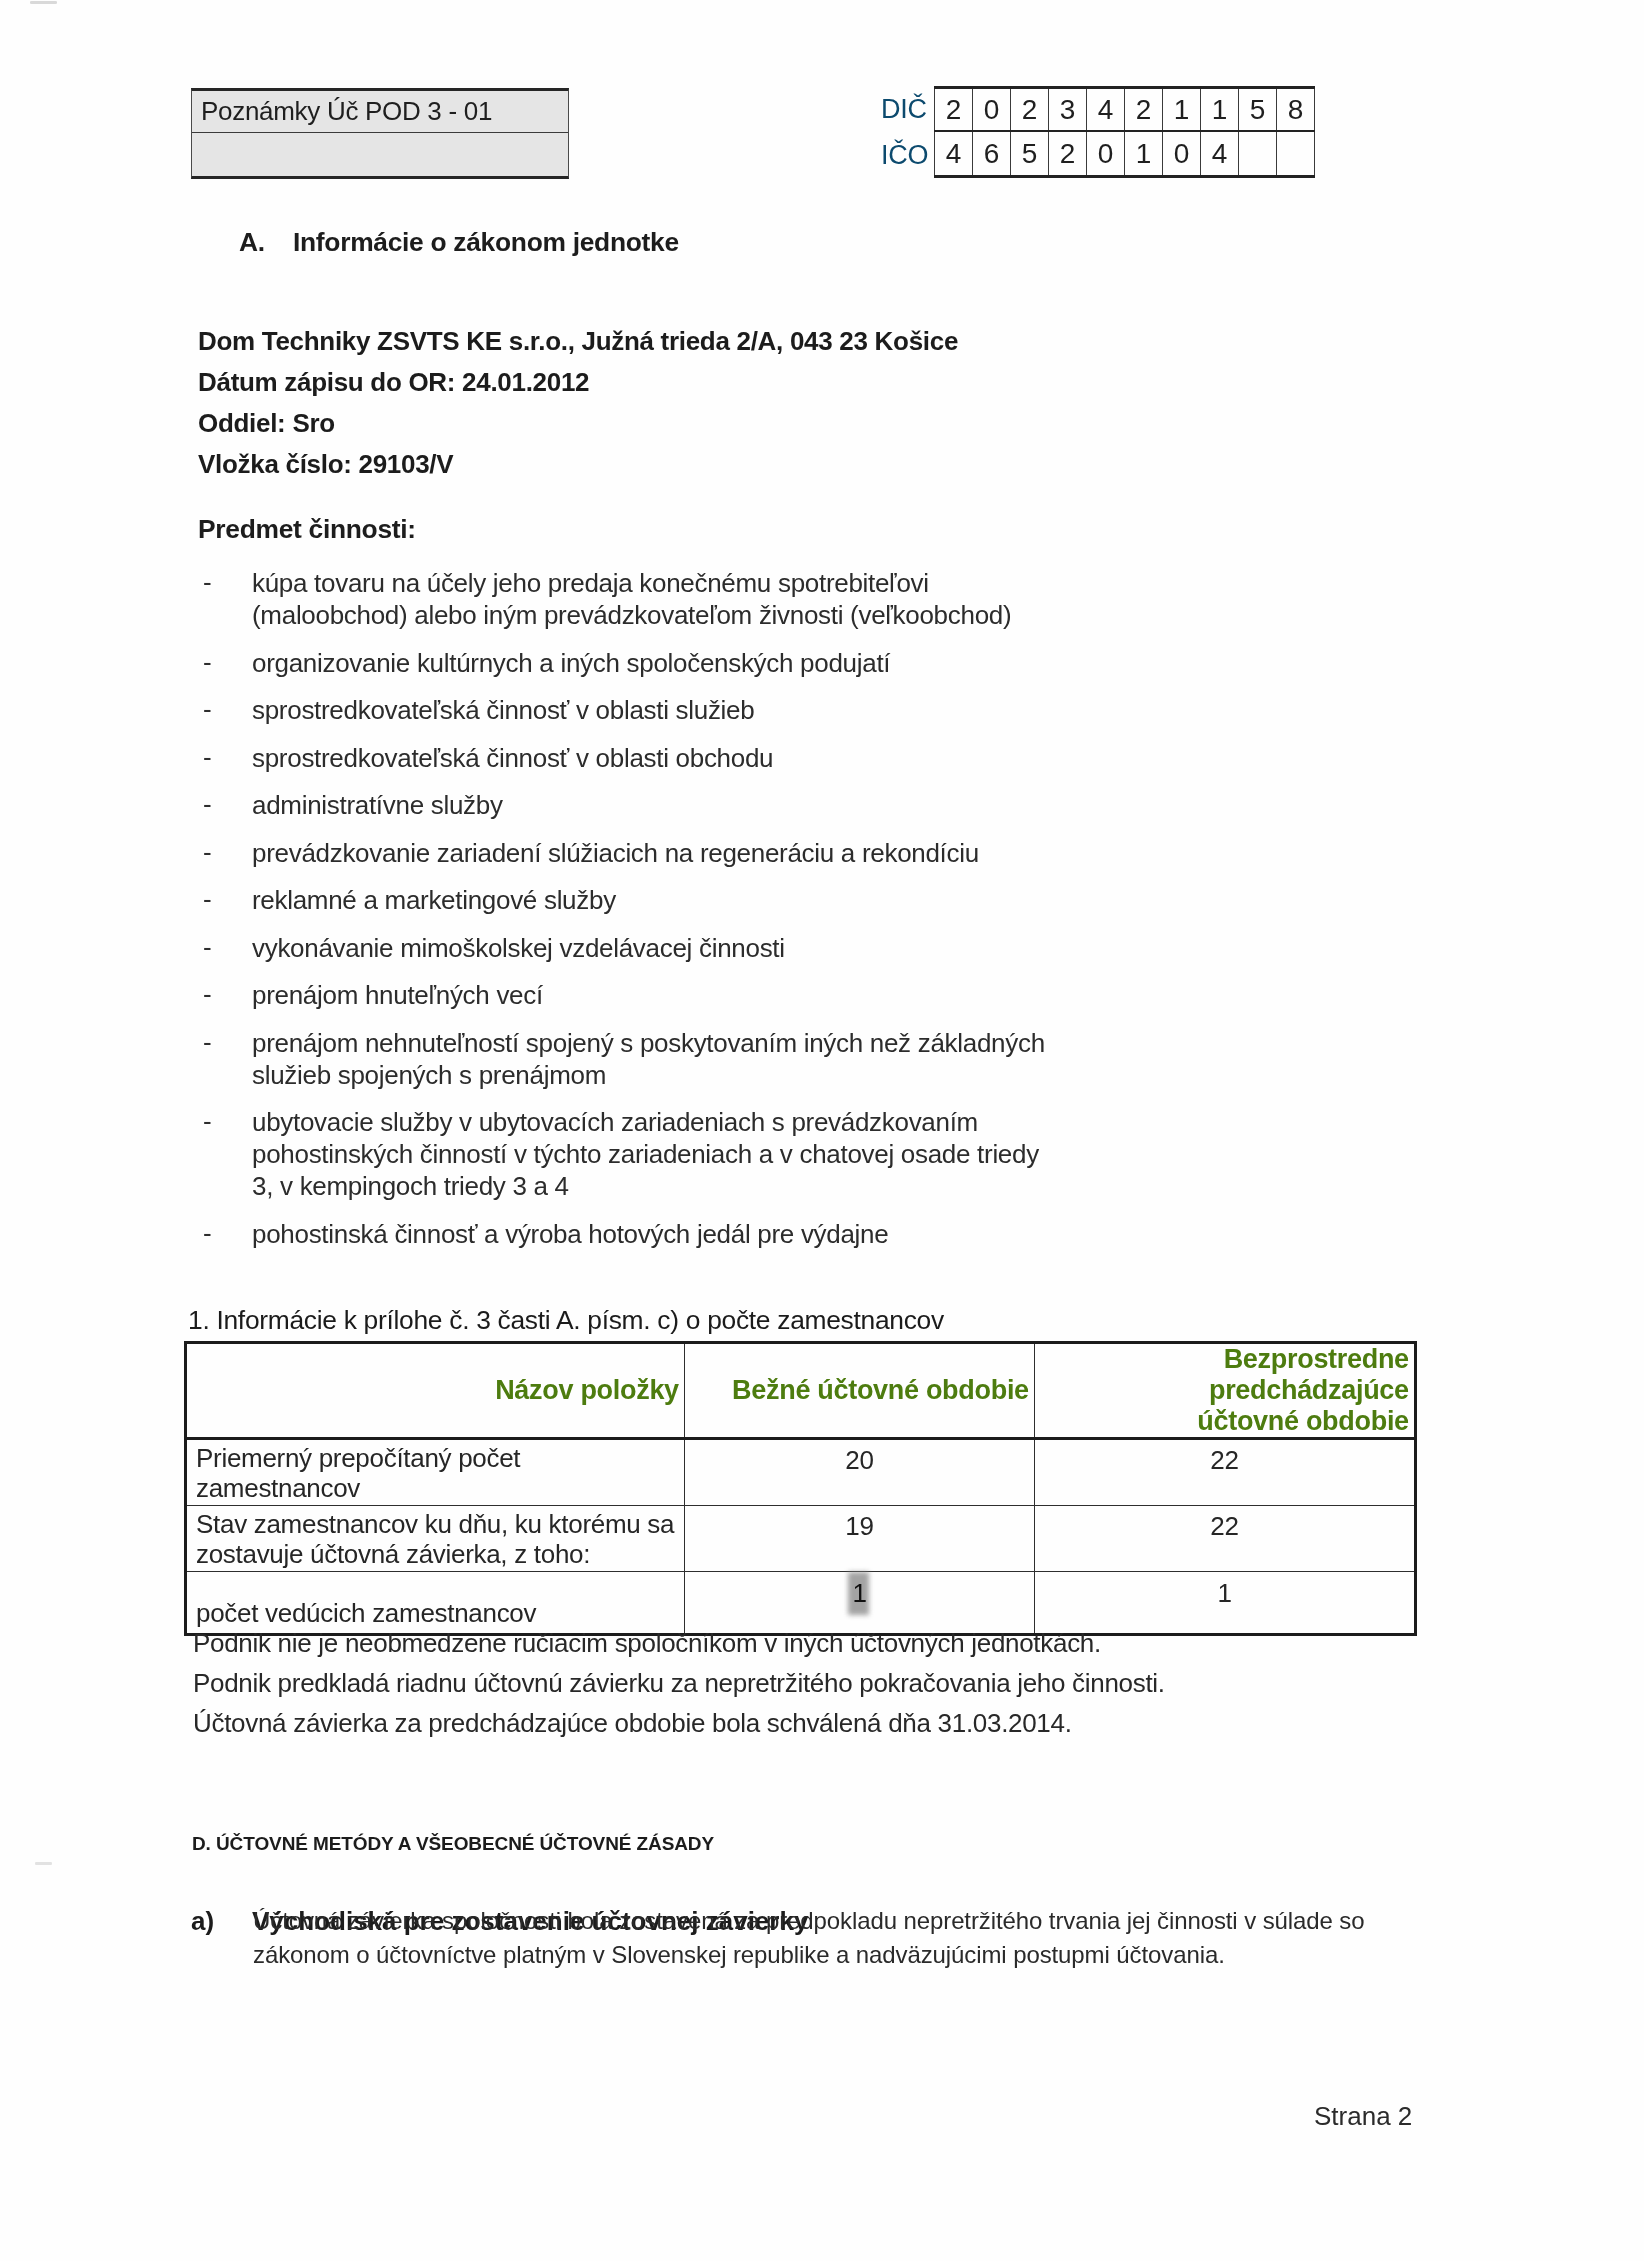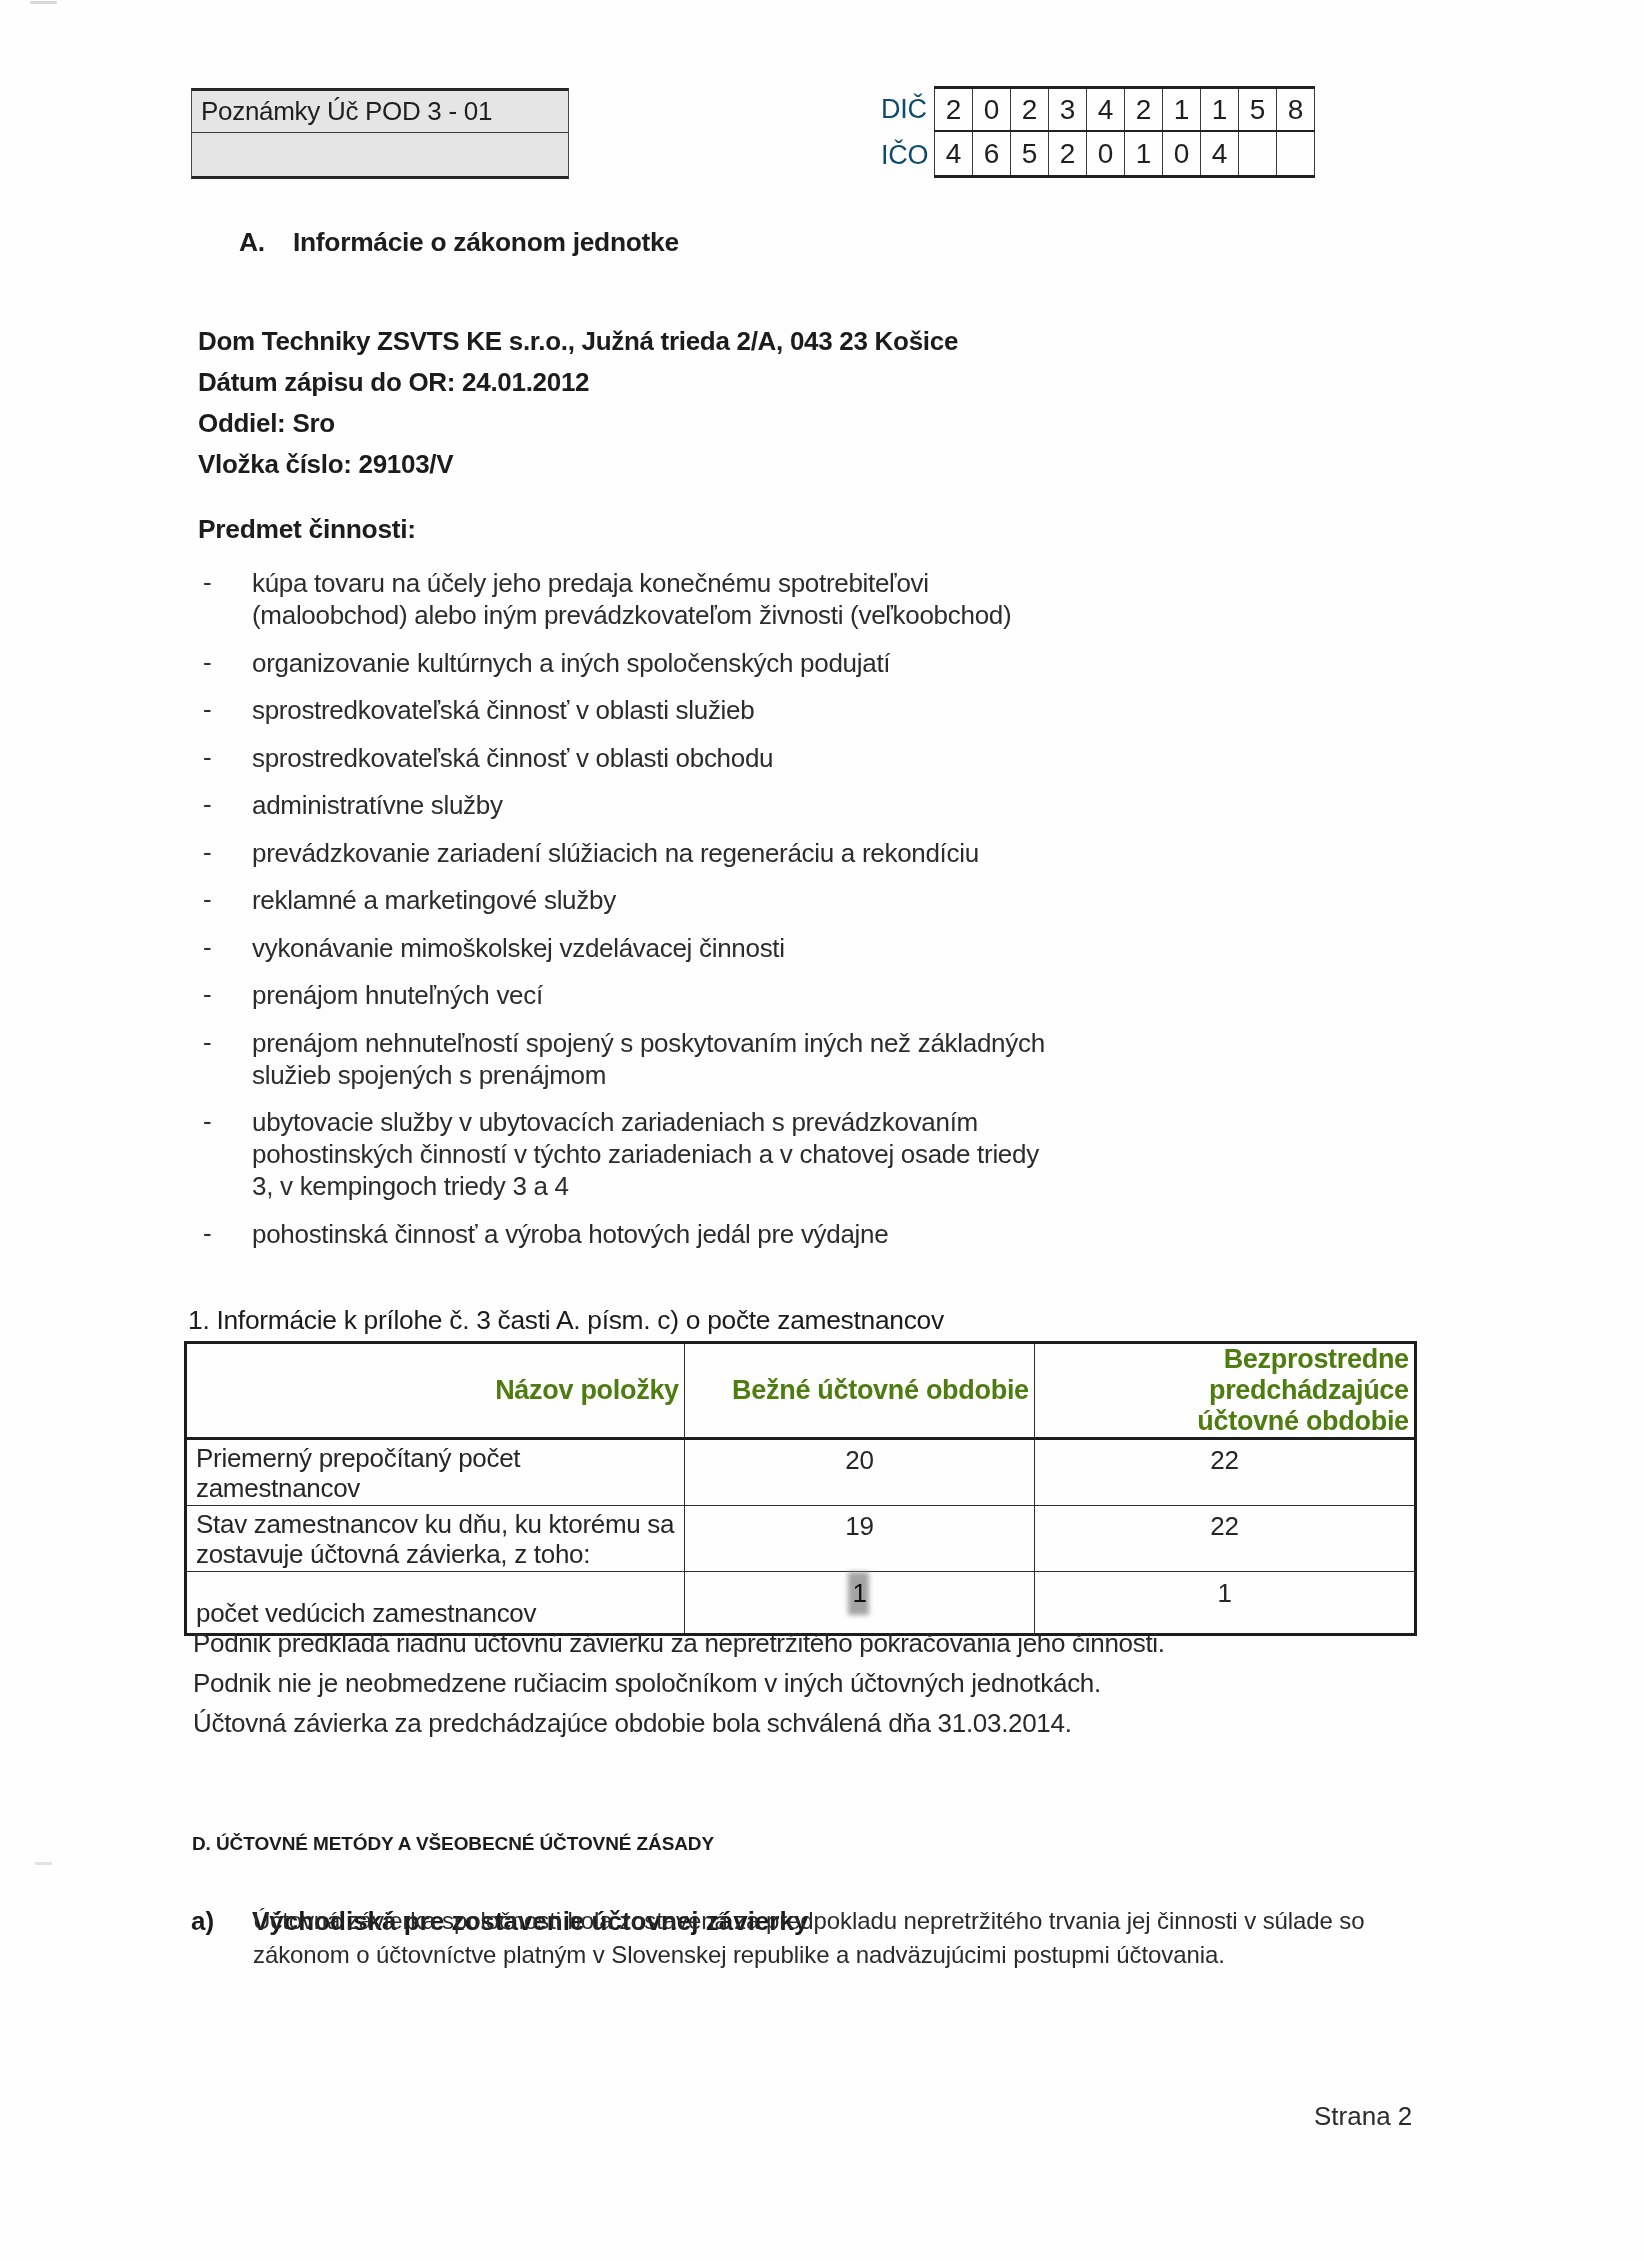--- a/index.html
+++ b/index.html
@@ -256,22 +256,22 @@
         <td class="name">počet vedúcich zamestnancov</td>
         <td class="num">
           <span class="smudged"><i class="smudge-bg"></i><span class="digit">1</span></span>
         </td>
         <td class="num">1</td>
       </tr>
     </tbody>
   </table>
 
   <div class="notes">
+    <div>Podnik nie je neobmedzene ručiacim spoločníkom v iných účtovných jednotkách.</div>
     <div>Podnik predkladá riadnu účtovnú závierku za nepretržitého pokračovania jeho činnosti.</div>
-    <div>Podnik nie je neobmedzene ručiacim spoločníkom v iných účtovných jednotkách.</div>
     <div>Účtovná závierka za predchádzajúce obdobie bola schválená dňa 31.03.2014.</div>
   </div>
 
   <div class="section-d">D. ÚČTOVNÉ METÓDY A VŠEOBECNÉ ÚČTOVNÉ ZÁSADY</div>
 
   <div class="sub-a">
     <span class="idx">a)</span>
     <span>Východiská pre zostavenie účtovnej závierky</span>
   </div>
 

